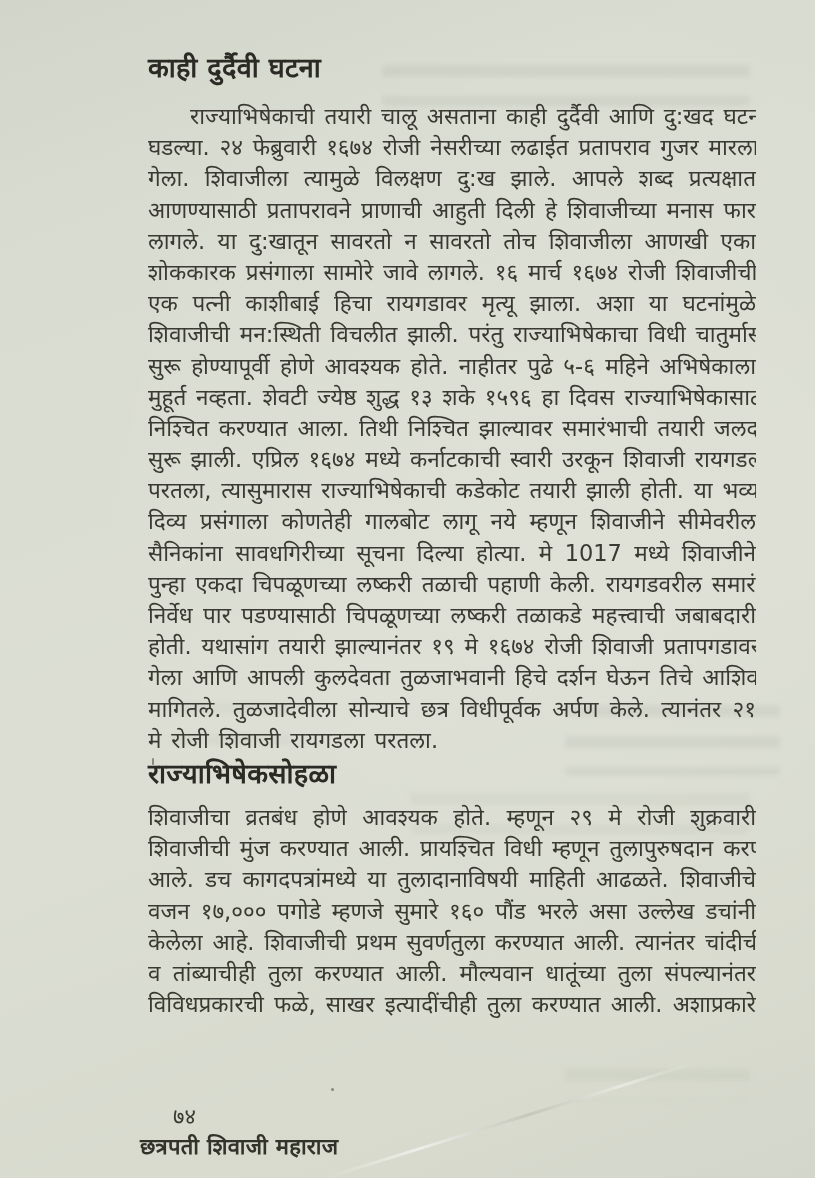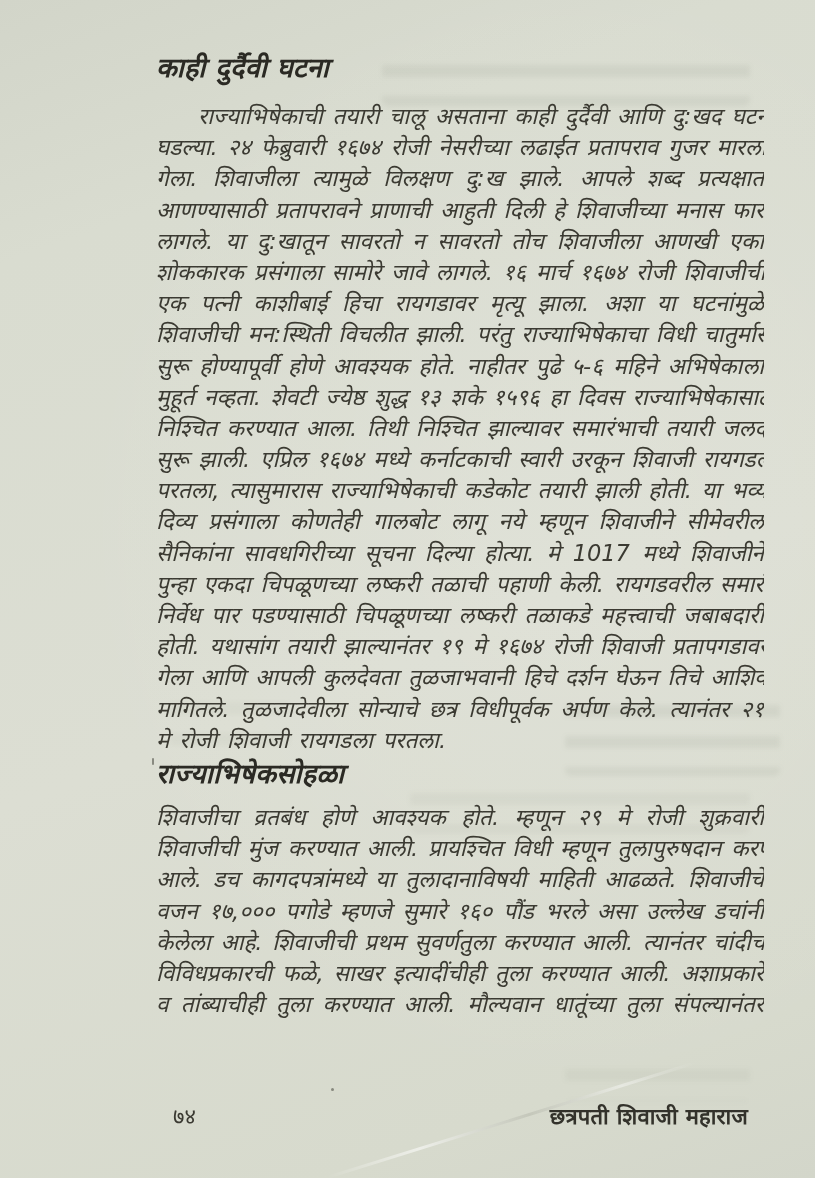--- a/index.html
+++ b/index.html
@@ -13,24 +13,23 @@
     width: 815px;
     height: 1178px;
     overflow: hidden;
     background:
       radial-gradient(ellipse at 70% 45%, rgba(255,255,255,0.10), transparent 65%),
       linear-gradient(160deg, #d2d5c9 0%, #d9dcd0 18%, #dcded3 55%, #d7dacd 88%, #d3d6ca 100%);
     color: #3b3a32;
   }
   .content {
     position: absolute;
-    left: 156px;
+    left: 148px;
     top: 50px;
     width: 608px;
-    font-style: italic;
   }
   .heading {
     font-size: 27px;
     font-weight: bold;
     color: #2b2a24;
     margin: 0 0 15px 0;
     letter-spacing: 0.3px;
     line-height: 36px;
   }
   .heading.second {
@@ -53,20 +52,21 @@
   .footer {
     position: absolute;
     left: 140px;
     right: 67px;
     top: 1100px;
     display: flex;
     justify-content: space-between;
     align-items: baseline;
     font-size: 22px;
     color: #3b3a32;
+    flex-direction: column;
   }
   .footer .page-num { padding-left: 33px; }
   .footer .running-title { font-weight: bold; color: #33322b; letter-spacing: 0.2px; }
 
   
   .ghost {
     position: absolute;
     border-radius: 6px;
     background: repeating-linear-gradient(
       180deg,
@@ -152,22 +152,22 @@
     </div>
 
     <h2 class="heading second">राज्याभिषेकसोहळा</h2>
 
     <div class="para">
       <div class="line">शिवाजीचा व्रतबंध होणे आवश्यक होते. म्हणून २९ मे रोजी शुक्रवारी</div>
       <div class="line">शिवाजीची मुंज करण्यात आली. प्रायश्चित विधी म्हणून तुलापुरुषदान करण्यात</div>
       <div class="line">आले. डच कागदपत्रांमध्ये या तुलादानाविषयी माहिती आढळते. शिवाजीचे</div>
       <div class="line">वजन १७,००० पगोडे म्हणजे सुमारे १६० पौंड भरले असा उल्लेख डचांनी</div>
       <div class="line">केलेला आहे. शिवाजीची प्रथम सुवर्णतुला करण्यात आली. त्यानंतर चांदीची</div>
+      <div class="line">व तांब्याचीही तुला करण्यात आली. मौल्यवान धातूंच्या तुला संपल्यानंतर</div>
       <div class="line">विविधप्रकारची फळे, साखर इत्यादींचीही तुला करण्यात आली. अशाप्रकारे</div>
-      <div class="line">व तांब्याचीही तुला करण्यात आली. मौल्यवान धातूंच्या तुला संपल्यानंतर</div>
     </div>
 
   </div>
 
   <div class="footer">
     <span class="page-num">७४</span>
     <span class="running-title">छत्रपती शिवाजी महाराज</span>
   </div>
 
 </div>

